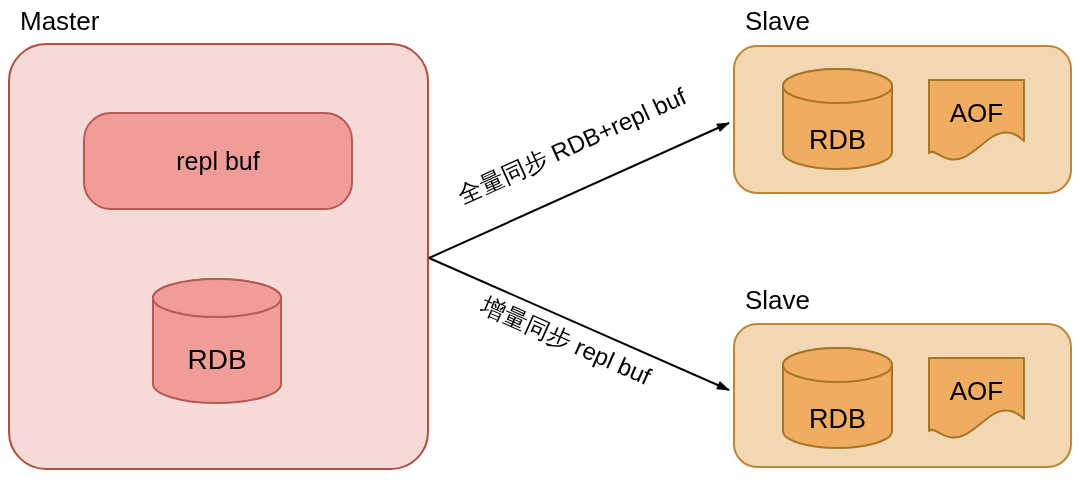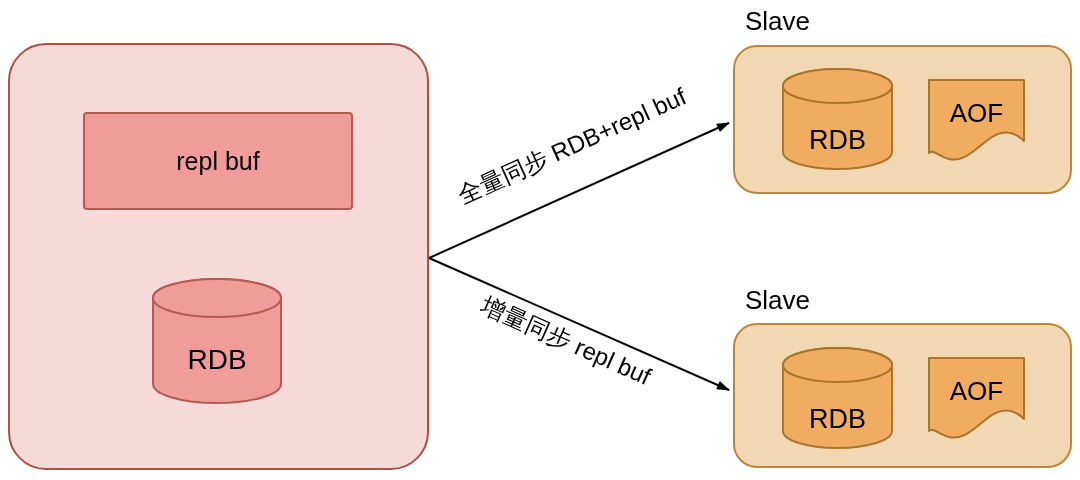--- a/index.html
+++ b/index.html
@@ -24,21 +24,21 @@
     background:var(--master-fill,#f6dad7);
     border:2px solid var(--master-stroke,#ab5146);
     border-radius:38px;
     box-sizing:border-box;
   }
   .repl-buf{
     position:absolute;
     left:83px;top:112px;width:270px;height:98px;
     background:var(--master-inner-fill,#f09c99);
     border:2px solid var(--master-inner-stroke,#b65a52);
-    border-radius:4px;
+    border-radius:28px;
     box-sizing:border-box;
     display:flex;align-items:center;justify-content:center;
     font-size:25px;
   }
   .slave-box{
     position:absolute;
     width:339px;
     background:var(--slave-fill,#f2d8b2);
     border:2px solid var(--slave-stroke,#bd863b);
     border-radius:24px;
@@ -93,20 +93,21 @@
   .arrow-label.incr{
     left:566px;top:341px;
     transform:translate(-50%,-50%) rotate(24deg);
   }
 </style>
 </head>
 <body>
 
 <div class="canvas">
 
+  <div class="node-title" style="left:20px;top:6px;">Master</div>
   <div class="master-box"></div>
 
   <div class="repl-buf">
     <span>repl buf</span>
   </div>
 
   <div class="shape cyl-master" style="left:152px;top:278px;width:130px;height:127px;">
     <svg width="130" height="127" viewBox="0 0 130 127" aria-hidden="true">
       <path d="M1,20 L1,106 A64,19 0 0 0 129,106 L129,20 A64,19 0 0 0 1,20 Z"></path>
       <ellipse cx="65" cy="20" rx="64" ry="19"></ellipse>

